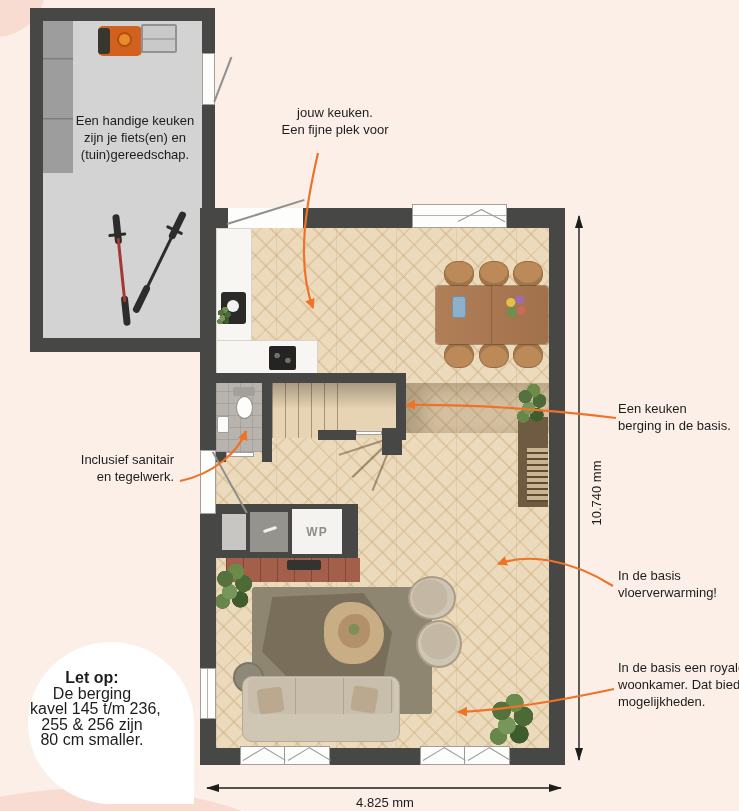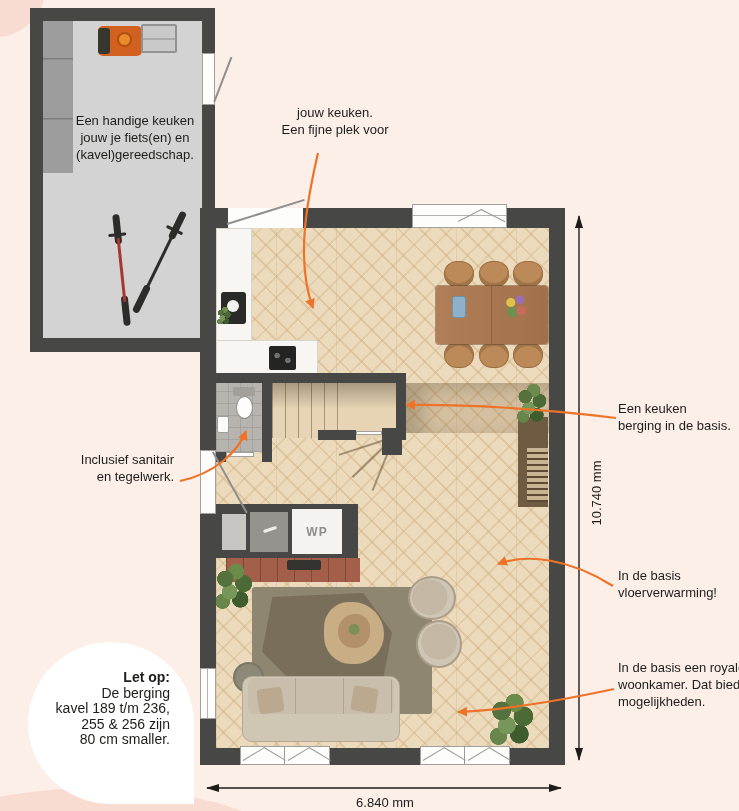--- a/index.html
+++ b/index.html
@@ -217,22 +217,22 @@
     <line x1="207" y1="788" x2="561" y2="788" stroke="#1d1d1b" stroke-width="1.4" marker-start="url(#mB)" marker-end="url(#mB)"></line>
     <path d="M318 153 C306 205 296 262 313 308" fill="none" stroke="#ee7328" stroke-width="2.2" marker-end="url(#mO)"></path>
     <path d="M180 481 C214 474 238 452 246 431" fill="none" stroke="#ee7328" stroke-width="2.2" marker-end="url(#mO)"></path>
     <path d="M616 418 C545 409 465 404 406 405" fill="none" stroke="#ee7328" stroke-width="2.2" marker-end="url(#mO)"></path>
     <path d="M613 586 C570 559 528 553 498 564" fill="none" stroke="#ee7328" stroke-width="2.2" marker-end="url(#mO)"></path>
     <path d="M614 689 C558 701 508 710 458 712" fill="none" stroke="#ee7328" stroke-width="2.2" marker-end="url(#mO)"></path>
   </svg>
 
   <div class="ann center" style="left:55px;top:112px;width:160px;">
     <div>Een handige keuken</div>
-    <div>jouw je fiets(en) en</div>
-    <div>(kavel)gereedschap.</div>
+    <div>zijn je fiets(en) en</div>
+    <div>(tuin)gereedschap.</div>
   </div>
 
   <div class="ann center" style="left:255px;top:104px;width:160px;">
     <div>jouw keuken.</div>
     <div>Een fijne plek voor</div>
   </div>
 
   <div class="ann" style="left:618px;top:400px;width:120px;">
     <div>Een keuken</div>
     <div>berging in de basis.</div>
@@ -248,24 +248,24 @@
     <div>en tegelwerk.</div>
   </div>
 
   <div class="ann" style="left:618px;top:659px;width:120px;">
     <div>In de basis een royale</div>
     <div>woonkamer. Dat biedt</div>
     <div>mogelijkheden.</div>
   </div>
 
   <div class="abs" style="left:28px;top:642px;width:166px;height:162px;background:#ffffff;border-radius:50% 50% 0 50%;"></div>
-  <div class="ann right" style="left:46px;top:670px;width:124px;font-size:14px;line-height:15.5px;">
+  <div class="ann right" style="left:30px;top:670px;width:124px;font-size:16px;line-height:15.5px;text-align:center;">
     <div class="letop-title">Let op:</div>
     <div>De berging</div>
-    <div>kavel 189 t/m 236,</div>
+    <div>kavel 145 t/m 236,</div>
     <div>255 &amp; 256 zijn</div>
     <div>80 cm smaller.</div>
   </div>
 
   <div class="dimlabel" style="left:589px;top:548px;width:110px;transform:rotate(-90deg);transform-origin:0 0;text-align:center;">10.740 mm</div>
-  <div class="dimlabel" style="left:330px;top:795px;width:110px;text-align:center;">6.840 mm</div>
+  <div class="dimlabel" style="left:330px;top:795px;width:110px;text-align:center;">4.825 mm</div>
 
 </div>
 
 </body></html>

